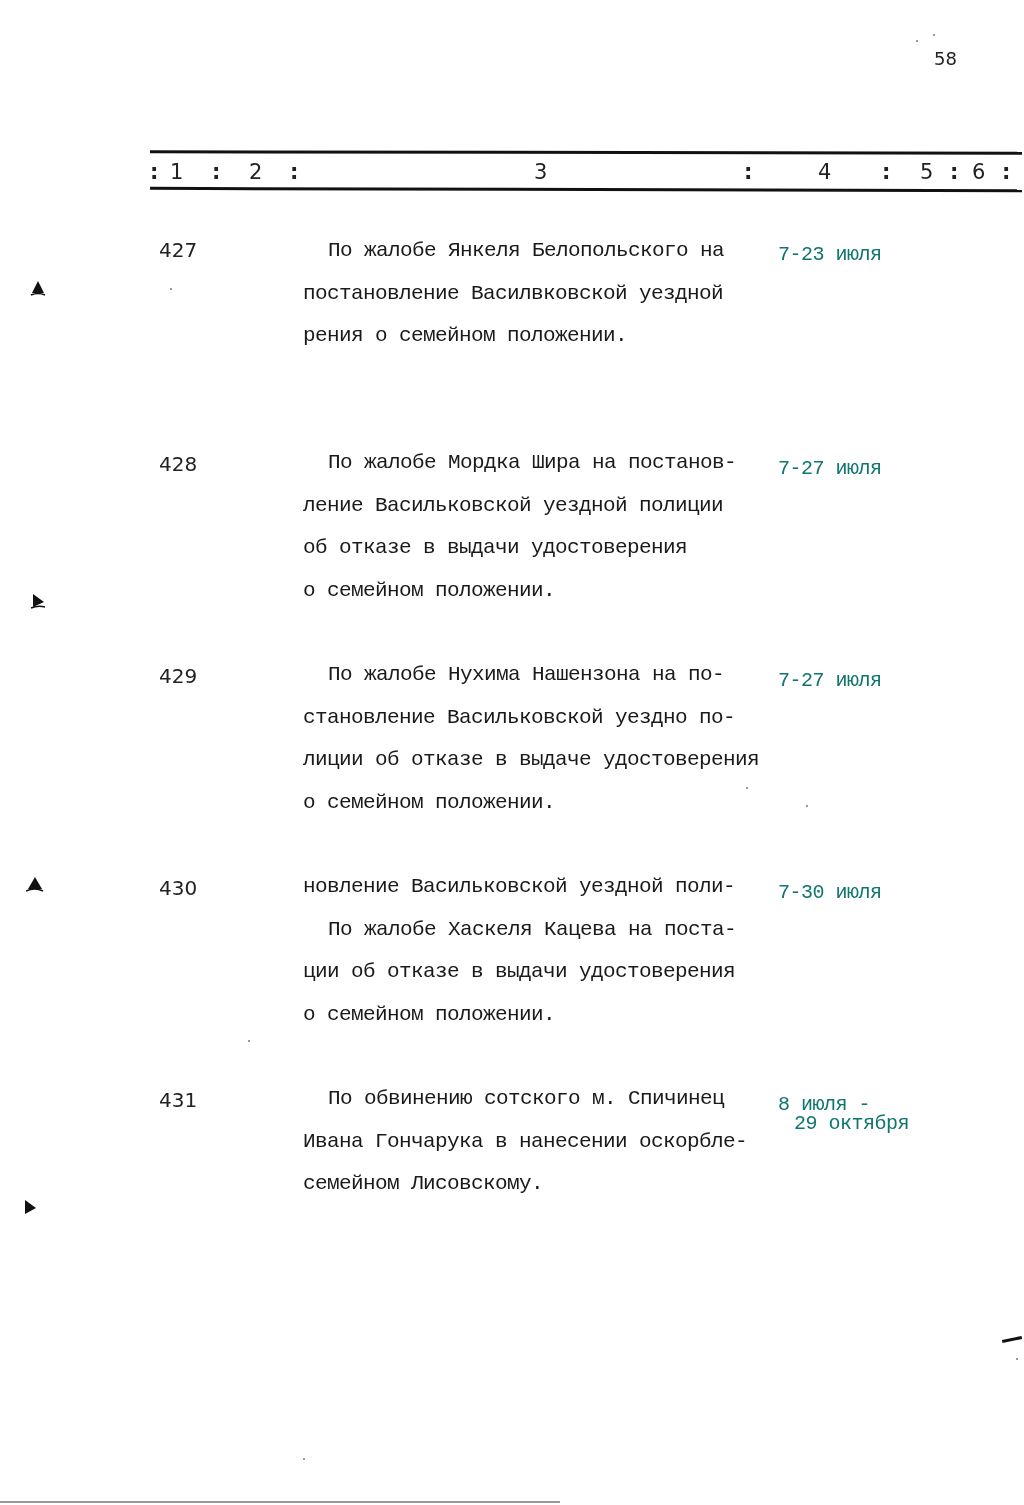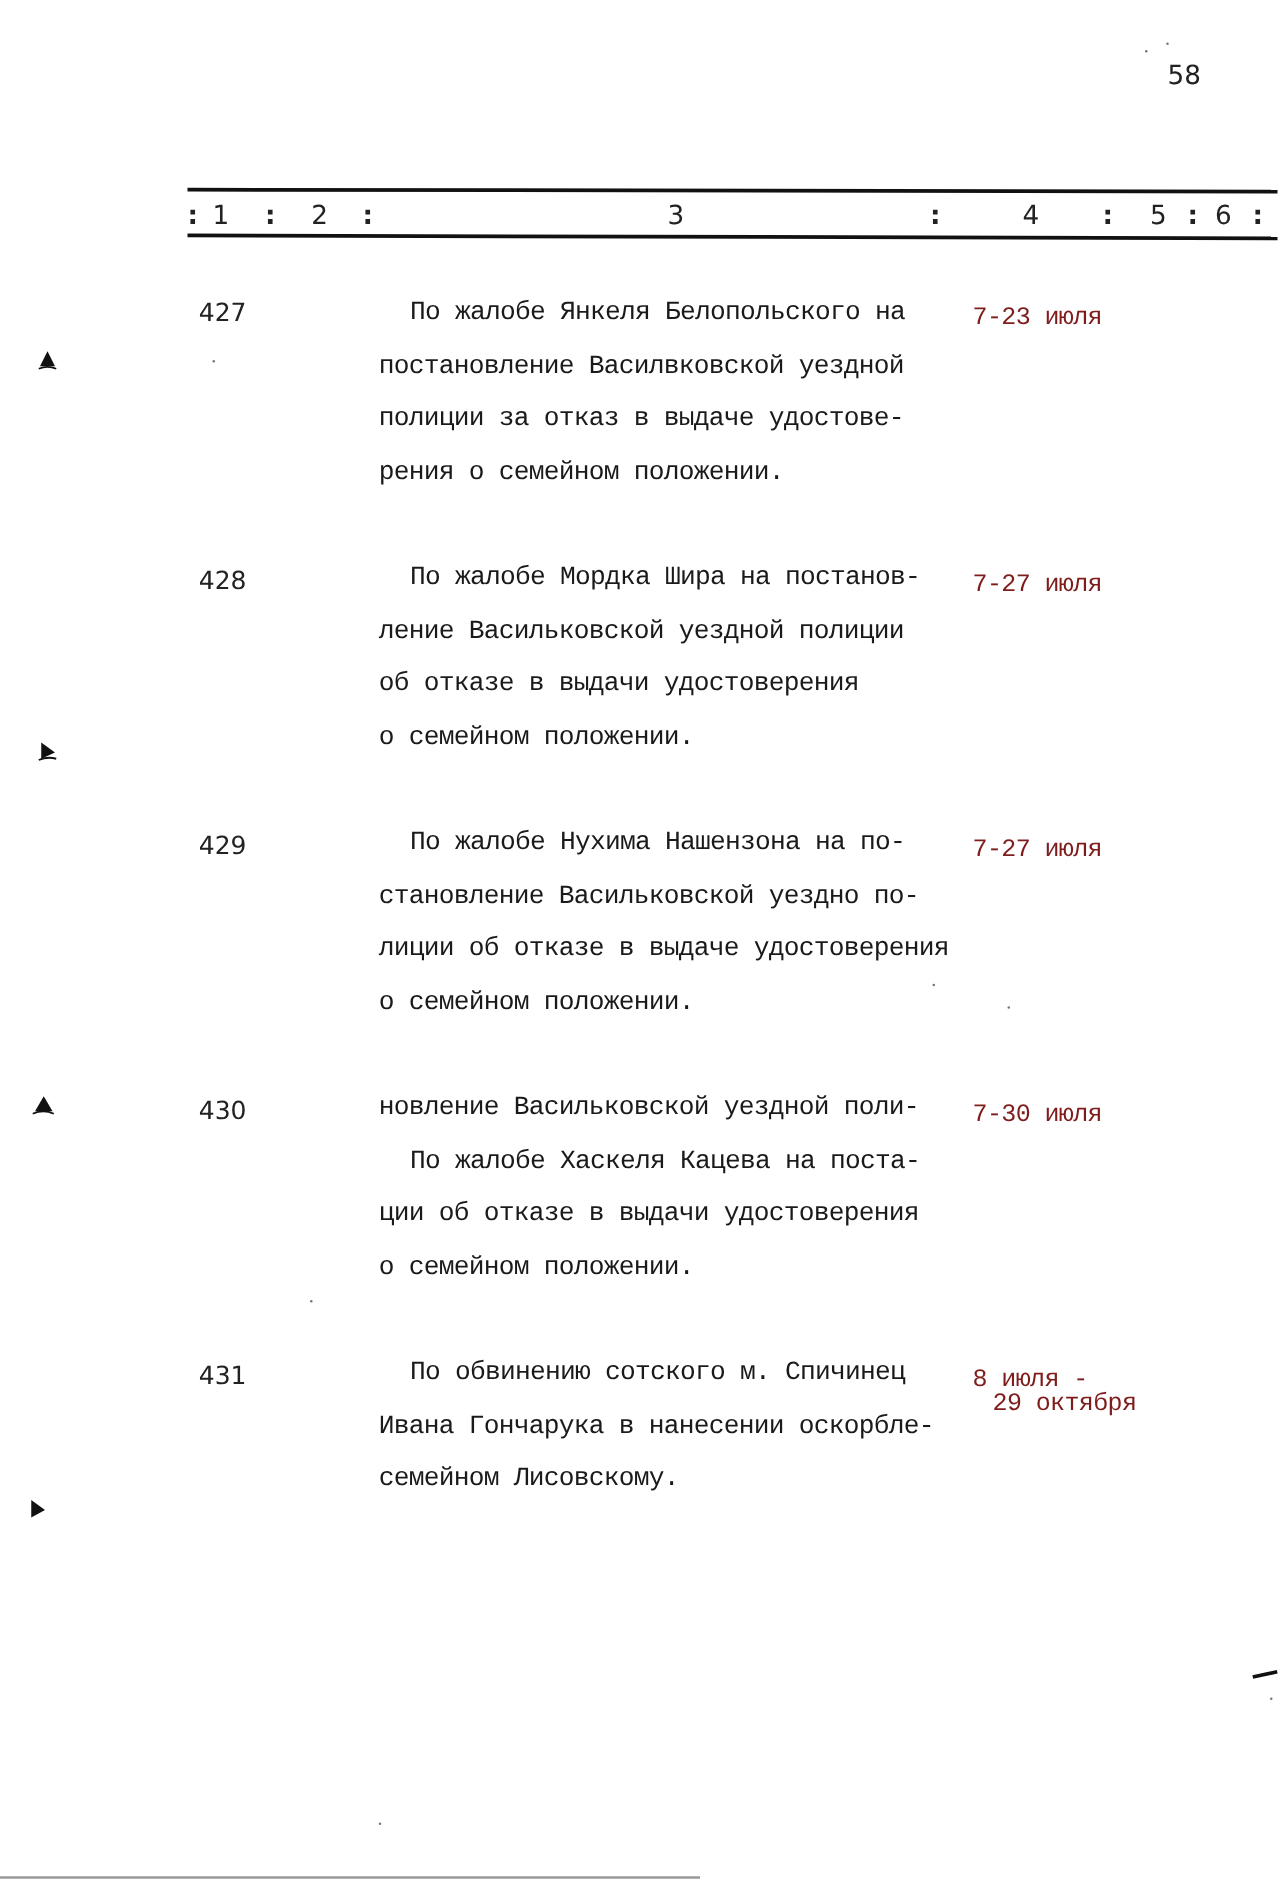--- a/index.html
+++ b/index.html
@@ -13,21 +13,21 @@
       position: relative;
       overflow: hidden;
       font-family: "Liberation Mono", "DejaVu Sans Mono", monospace;
       color: #1a1a1a;
     }
     .page-number {
       position: absolute;
       left: 934px;
       top: 48px;
       font-family: "DejaVu Sans", sans-serif;
-      font-size: 21px;
+      font-size: 18px;
       color: #222;
     }
     .rule {
       position: absolute;
       left: 150px;
       width: 872px;
       background: #111;
     }
     .rule.top { top: 151px; height: 3px; transform: rotate(0.1deg); }
     .rule.bottom { top: 188px; height: 3px; transform: rotate(0.15deg); }
@@ -78,21 +78,21 @@
     .entry-text .line.first {
       padding-left: 25px;
     }
     .entry-date {
       position: absolute;
       left: 778px;
       top: 4px;
       font-size: 20px;
       letter-spacing: -0.5px;
       white-space: nowrap;
-      color: #7f1d1d;
+      color: #0f766e;
     }
     .entry-date .line2 {
       display: block;
       padding-left: 16px;
       line-height: 20px;
       margin-top: -4px;
     }
     .entry-date .line1 {
       display: block;
       line-height: 26px;
@@ -152,21 +152,20 @@
   <span class="sep" style="left:950px">:</span>
   <span style="left:972px">6</span>
   <span class="sep" style="left:1002px">:</span>
 </div>
 
 <div class="entry" style="top:238px">
   <div class="entry-num">427</div>
   <div class="entry-text" style="top:-8px">
     <span class="line first">По жалобе Янкеля Белопольского на</span>
     <span class="line">постановление Василвковской уездной</span>
-    <span class="line">полиции за отказ в выдаче удостове-</span>
     <span class="line">рения о семейном положении.</span>
   </div>
   <div class="entry-date">
     <span class="line1">7-23 июля</span>
   </div>
 </div>
 
 <div class="entry" style="top:452px">
   <div class="entry-num">428</div>
   <div class="entry-text" style="top:-10px">

